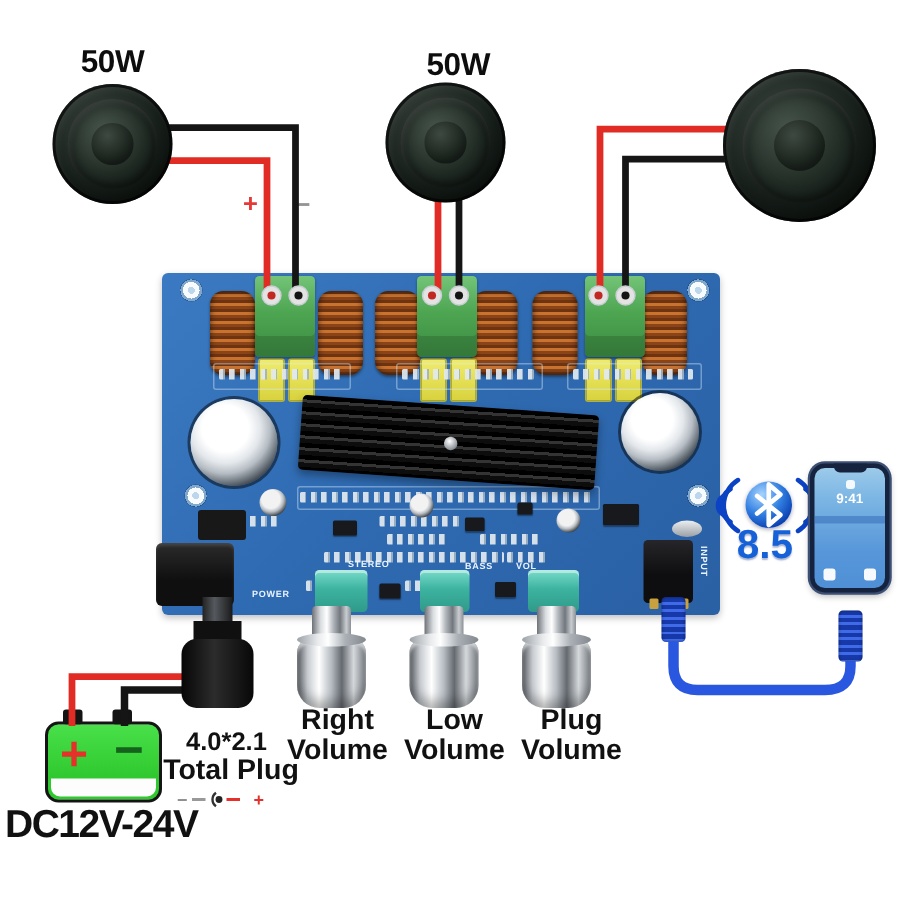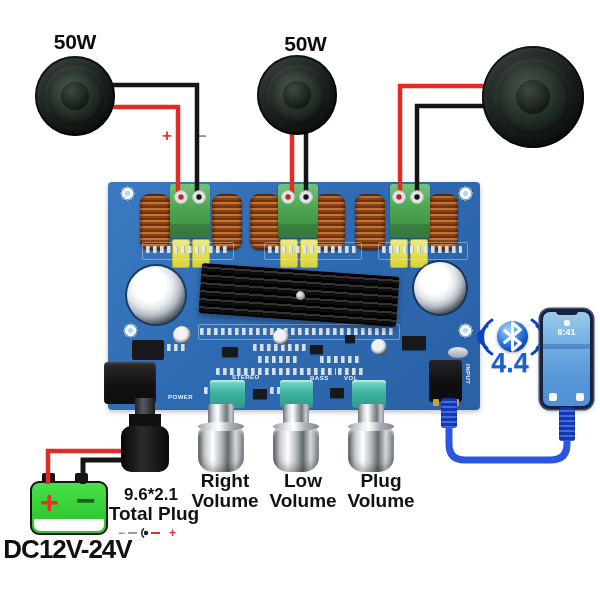--- a/index.html
+++ b/index.html
@@ -92,21 +92,21 @@
     font-size:12px;font-weight:bold;}
   .pol-minus{color:#8f8f8f;}  .pol-plus{color:#e4322b;}
 
   
   .bt-sphere{position:absolute;left:497px;top:321px;width:31px;height:31px;border-radius:50%;z-index:6;
     background:radial-gradient(circle at 35% 28%, #a6d4ff 0%, #2f7de0 45%, #0a3fb0 78%, #062a80 100%);
     box-shadow:0 1px 3px rgba(0,0,60,.35);}
   .bt-wave{position:absolute;z-index:5;}
   .bt-ver{position:absolute;left:482px;top:348px;width:56px;text-align:center;z-index:6;
     font-size:27px;font-weight:bold;color:#1661d8;text-shadow:0 1px 1px rgba(10,40,120,.35);}
-  .phone{position:absolute;left:540px;top:309px;width:53px;height:100px;z-index:6;
+  .phone{position:absolute;left:540px;top:309px;width:53px;height:86px;z-index:6;
     background:#16233f;border-radius:10px;box-shadow:0 0 0 1.5px #3c4f74, 0 2px 5px rgba(0,0,0,.3);}
   .phone-screen{position:absolute;left:3px;top:3px;right:3px;bottom:3px;border-radius:7px;overflow:hidden;
     background:linear-gradient(180deg,#9ccae9 0%,#7cb6e4 25%,#5796d9 70%,#4f90d6 100%);}
   .phone-notch{position:absolute;top:0;left:50%;transform:translateX(-50%);width:22px;height:6px;
     background:#16233f;border-radius:0 0 4px 4px;}
   .phone-lock{width:6px;height:6px;border-radius:2px;background:rgba(255,255,255,.9);margin:8px auto 0;}
   .phone-time{text-align:center;color:#fff;font-size:9px;font-weight:bold;margin-top:1px;}
   .phone-band{position:absolute;top:32px;left:0;right:0;height:5px;background:rgba(25,75,165,.35);}
   .phone-ic{position:absolute;bottom:5px;width:8px;height:8px;border-radius:2px;background:rgba(255,255,255,.95);}
   .auxplug{position:absolute;width:16px;border-radius:3px;z-index:7;
@@ -288,21 +288,21 @@
   <div class="battery">
     <span class="bat-plus">+</span>
     <span class="bat-minus">−</span>
     <div class="bat-band"></div>
   </div>
   <div class="plug-tip"></div>
   <div class="plug-neck"></div>
   <div class="plug-body"></div>
 
   <div class="dc-label">DC12V-24V</div>
-  <div class="spec-label">9.6*2.1</div>
+  <div class="spec-label">4.0*2.1</div>
   <div class="plugname-label">Total Plug</div>
   <div class="polarity">
     <span class="pol-minus">−</span>
     <svg width="40" height="12">
       <line x1="1" y1="6" x2="10" y2="6" stroke="#999" stroke-width="2"></line>
       <path d="M17 1.5 A5.5 5.5 0 0 0 17 10.5" stroke="#333" stroke-width="1.6" fill="none"></path>
       <circle cx="19" cy="6" r="2.3" fill="#222"></circle>
       <line x1="24" y1="6" x2="33" y2="6" stroke="#e4322b" stroke-width="2"></line>
     </svg>
     <span class="pol-plus">+</span>
@@ -316,21 +316,21 @@
   <svg class="bt-wave" style="left:528px;top:317px;transform:scaleX(-1);" width="26" height="40">
     <path d="M22 3 A20 20 0 0 0 22 37" stroke="#0b43c4" stroke-width="3" fill="none" stroke-linecap="round"></path>
     <path d="M17 9 A13 13 0 0 0 17 31" stroke="#0b43c4" stroke-width="3" fill="none" stroke-linecap="round"></path>
     <path d="M12 14 A7 7 0 0 0 12 26" stroke="#0b43c4" stroke-width="3" fill="none" stroke-linecap="round"></path>
   </svg>
   <div class="bt-sphere">
     <svg width="31" height="31" viewBox="0 0 16 16">
       <path d="M4 5 L12 11.5 L8 15 L8 1 L12 4.5 L4 11" stroke="#fff" stroke-width="1.6" fill="none" stroke-linejoin="round" stroke-linecap="round"></path>
     </svg>
   </div>
-  <div class="bt-ver">4.4</div>
+  <div class="bt-ver">8.5</div>
 
   <div class="phone">
     <div class="phone-screen">
       <div class="phone-lock"></div>
       <div class="phone-time">9:41</div>
       <div class="phone-band"></div>
       <div class="phone-ic" style="left:6px;"></div>
       <div class="phone-ic" style="right:6px;"></div>
     </div>
     <div class="phone-notch"></div>

